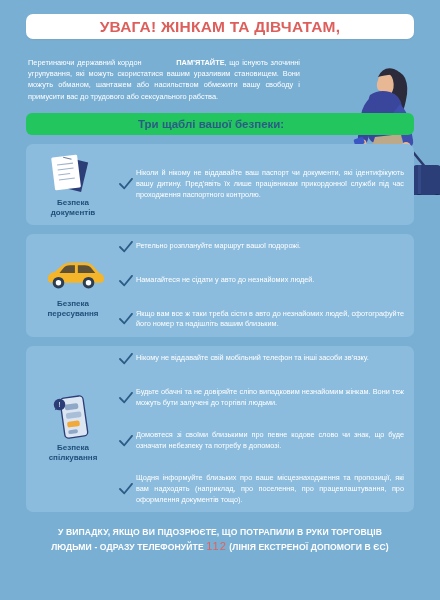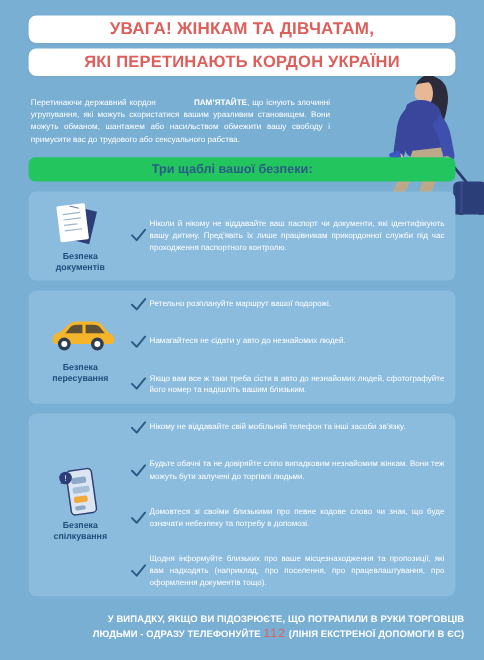--- a/index.html
+++ b/index.html
@@ -142,21 +142,21 @@
     color: #FFFFFF;
     font-size: 7.3px;
     line-height: 10.6px;
     text-align: justify;
     flex: 1 1 auto;
   }
 
   
   .footer {
     margin: 13px 18px 0 18px;
-    text-align: right;
+    text-align: center;
     color: #FFFFFF;
     font-size: 8.6px;
     font-weight: bold;
     line-height: 14px;
     letter-spacing: 0.1px;
   }
   .footer .num {
     color: #E2615C;
     font-weight: normal;
     font-size: 11px;
@@ -197,23 +197,20 @@
 
     <rect x="112" y="105" width="30" height="33" rx="5" fill="#2C3E77"></rect>
     <rect x="118" y="105" width="3" height="33" fill="#3A4E8E" opacity="0.7"></rect>
     <circle cx="119" cy="137" r="3" fill="#1D2B55"></circle>
     <circle cx="137" cy="137" r="3" fill="#1D2B55"></circle>
   </svg>
 
   <div class="header">
     <div class="title-bar">
       <span>УВАГА! ЖІНКАМ ТА ДІВЧАТАМ,</span>
-    </div>
-    <div class="title-bar line2">
-      <span>ЯКІ ПЕРЕТИНАЮТЬ КОРДОН УКРАЇНИ</span>
     </div>
   </div>
 
   <p class="intro">
     <span>Перетинаючи державний кордон </span><b>ПАМ’ЯТАЙТЕ</b><span>, що існують злочинні угрупування, які можуть скористатися вашим уразливим становищем. Вони можуть обманом, шантажем або насильством обмежити вашу свободу і примусити вас до трудового або сексуального рабства.</span>
   </p>
 
   <div class="heading-bar">
     <span>Три щаблі вашої безпеки:</span>
   </div>

